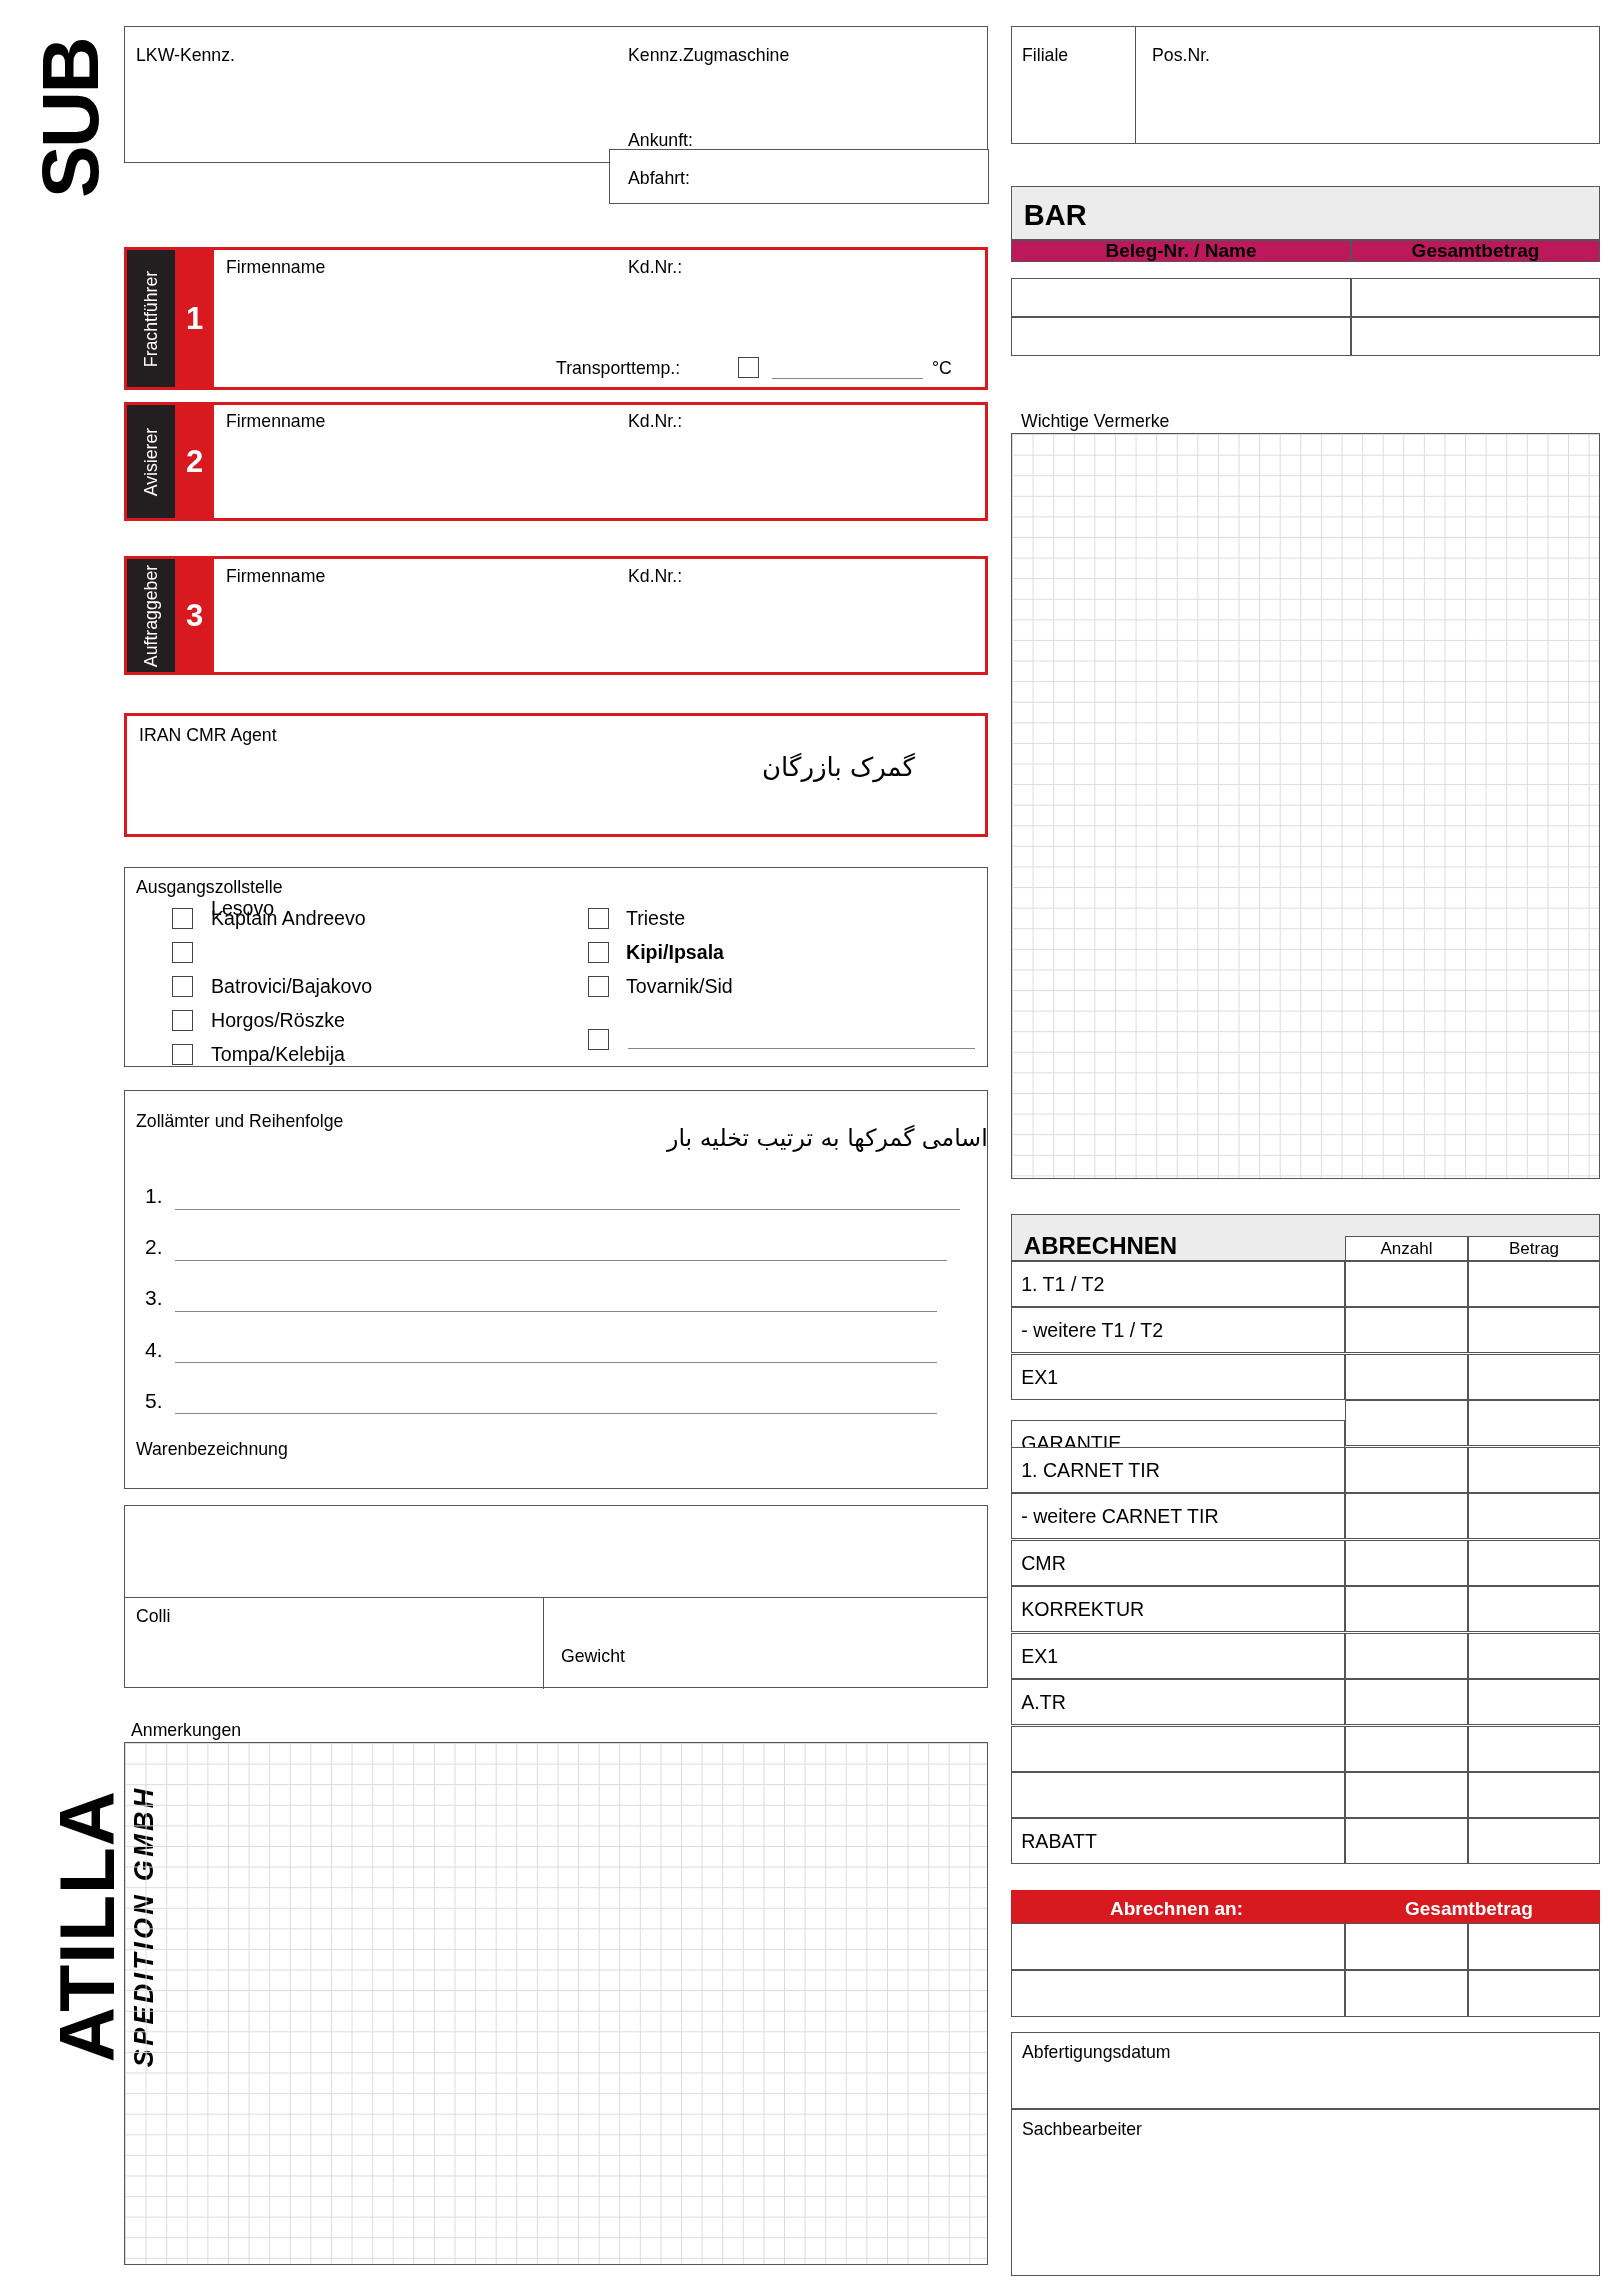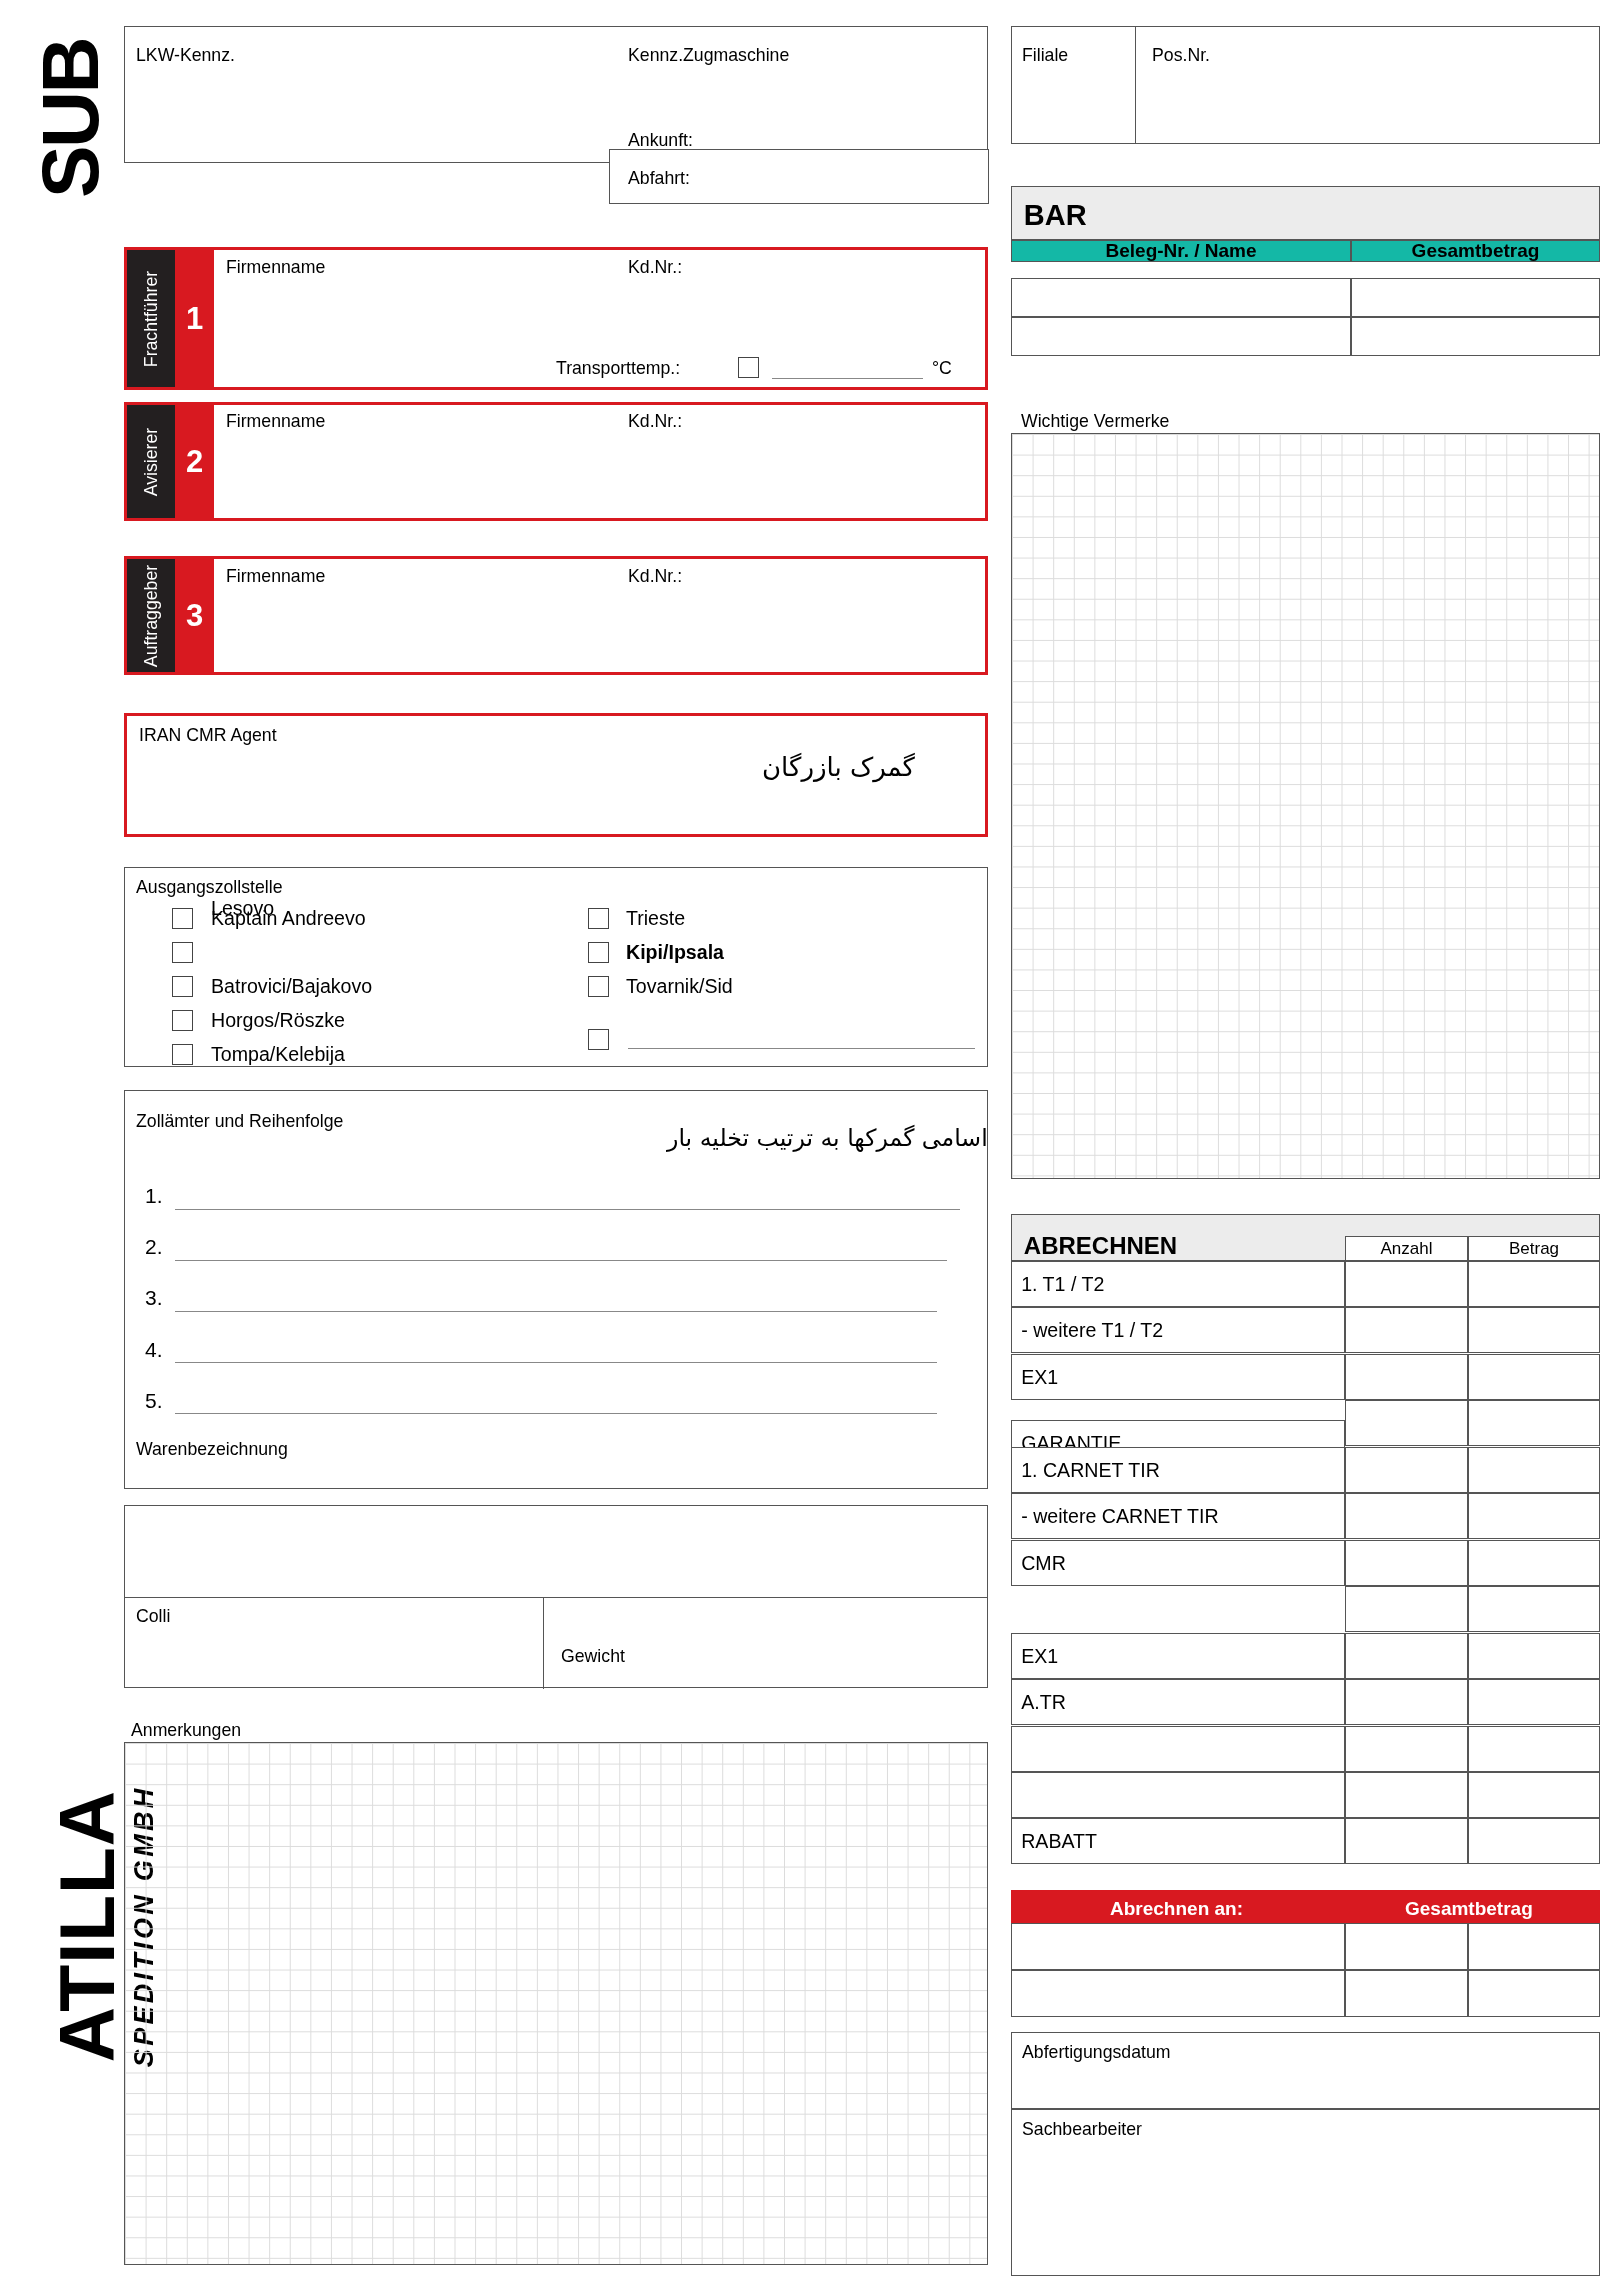--- a/index.html
+++ b/index.html
@@ -193,21 +193,21 @@
 
   #bar-header {
     position: absolute; left: 1011px; top: 186px; width: 589px; height: 54px;
     background: #ececec; border: 1.3px solid #555555; box-sizing: border-box;
   }
   #bar-header .bar-title {
     position: absolute; left: 11.8px; top: 11.8px; font-size: 29px; font-weight: bold;
   }
   .bar-colhead {
     position: absolute; top: 240px; height: 22px;
-    border: 1.3px solid #555555; box-sizing: border-box; background: #14b8a6;
+    border: 1.3px solid #555555; box-sizing: border-box; background: #be185d;
     font-size: 19px; font-weight: bold;
     display: flex; align-items: center; justify-content: center;
   }
   .bar-cell {
     position: absolute; height: 39px;
     border: 1.3px solid #555555; box-sizing: border-box; background: #ffffff;
   }
 
   #vermerke-label { left: 1021px; top: 412px; }
   #vermerke-grid {
@@ -423,20 +423,21 @@
   <div class="ab-cell-b" style="top:1447px;"></div>
 
   <div class="ab-row-label" style="top:1493px;"> - weitere CARNET TIR</div>
   <div class="ab-cell-a" style="top:1493px;"></div>
   <div class="ab-cell-b" style="top:1493px;"></div>
 
   <div class="ab-row-label" style="top:1540px;">CMR</div>
   <div class="ab-cell-a" style="top:1540px;"></div>
   <div class="ab-cell-b" style="top:1540px;"></div>
 
+  <div class="ab-row-label" style="top:1586px;">KORREKTUR</div>
   <div class="ab-cell-a" style="top:1586px;"></div>
   <div class="ab-cell-b" style="top:1586px;"></div>
 
   <div class="ab-row-label" style="top:1633px;">EX1</div>
   <div class="ab-cell-a" style="top:1633px;"></div>
   <div class="ab-cell-b" style="top:1633px;"></div>
 
   <div class="ab-row-label" style="top:1679px;">A.TR</div>
   <div class="ab-cell-a" style="top:1679px;"></div>
   <div class="ab-cell-b" style="top:1679px;"></div>

